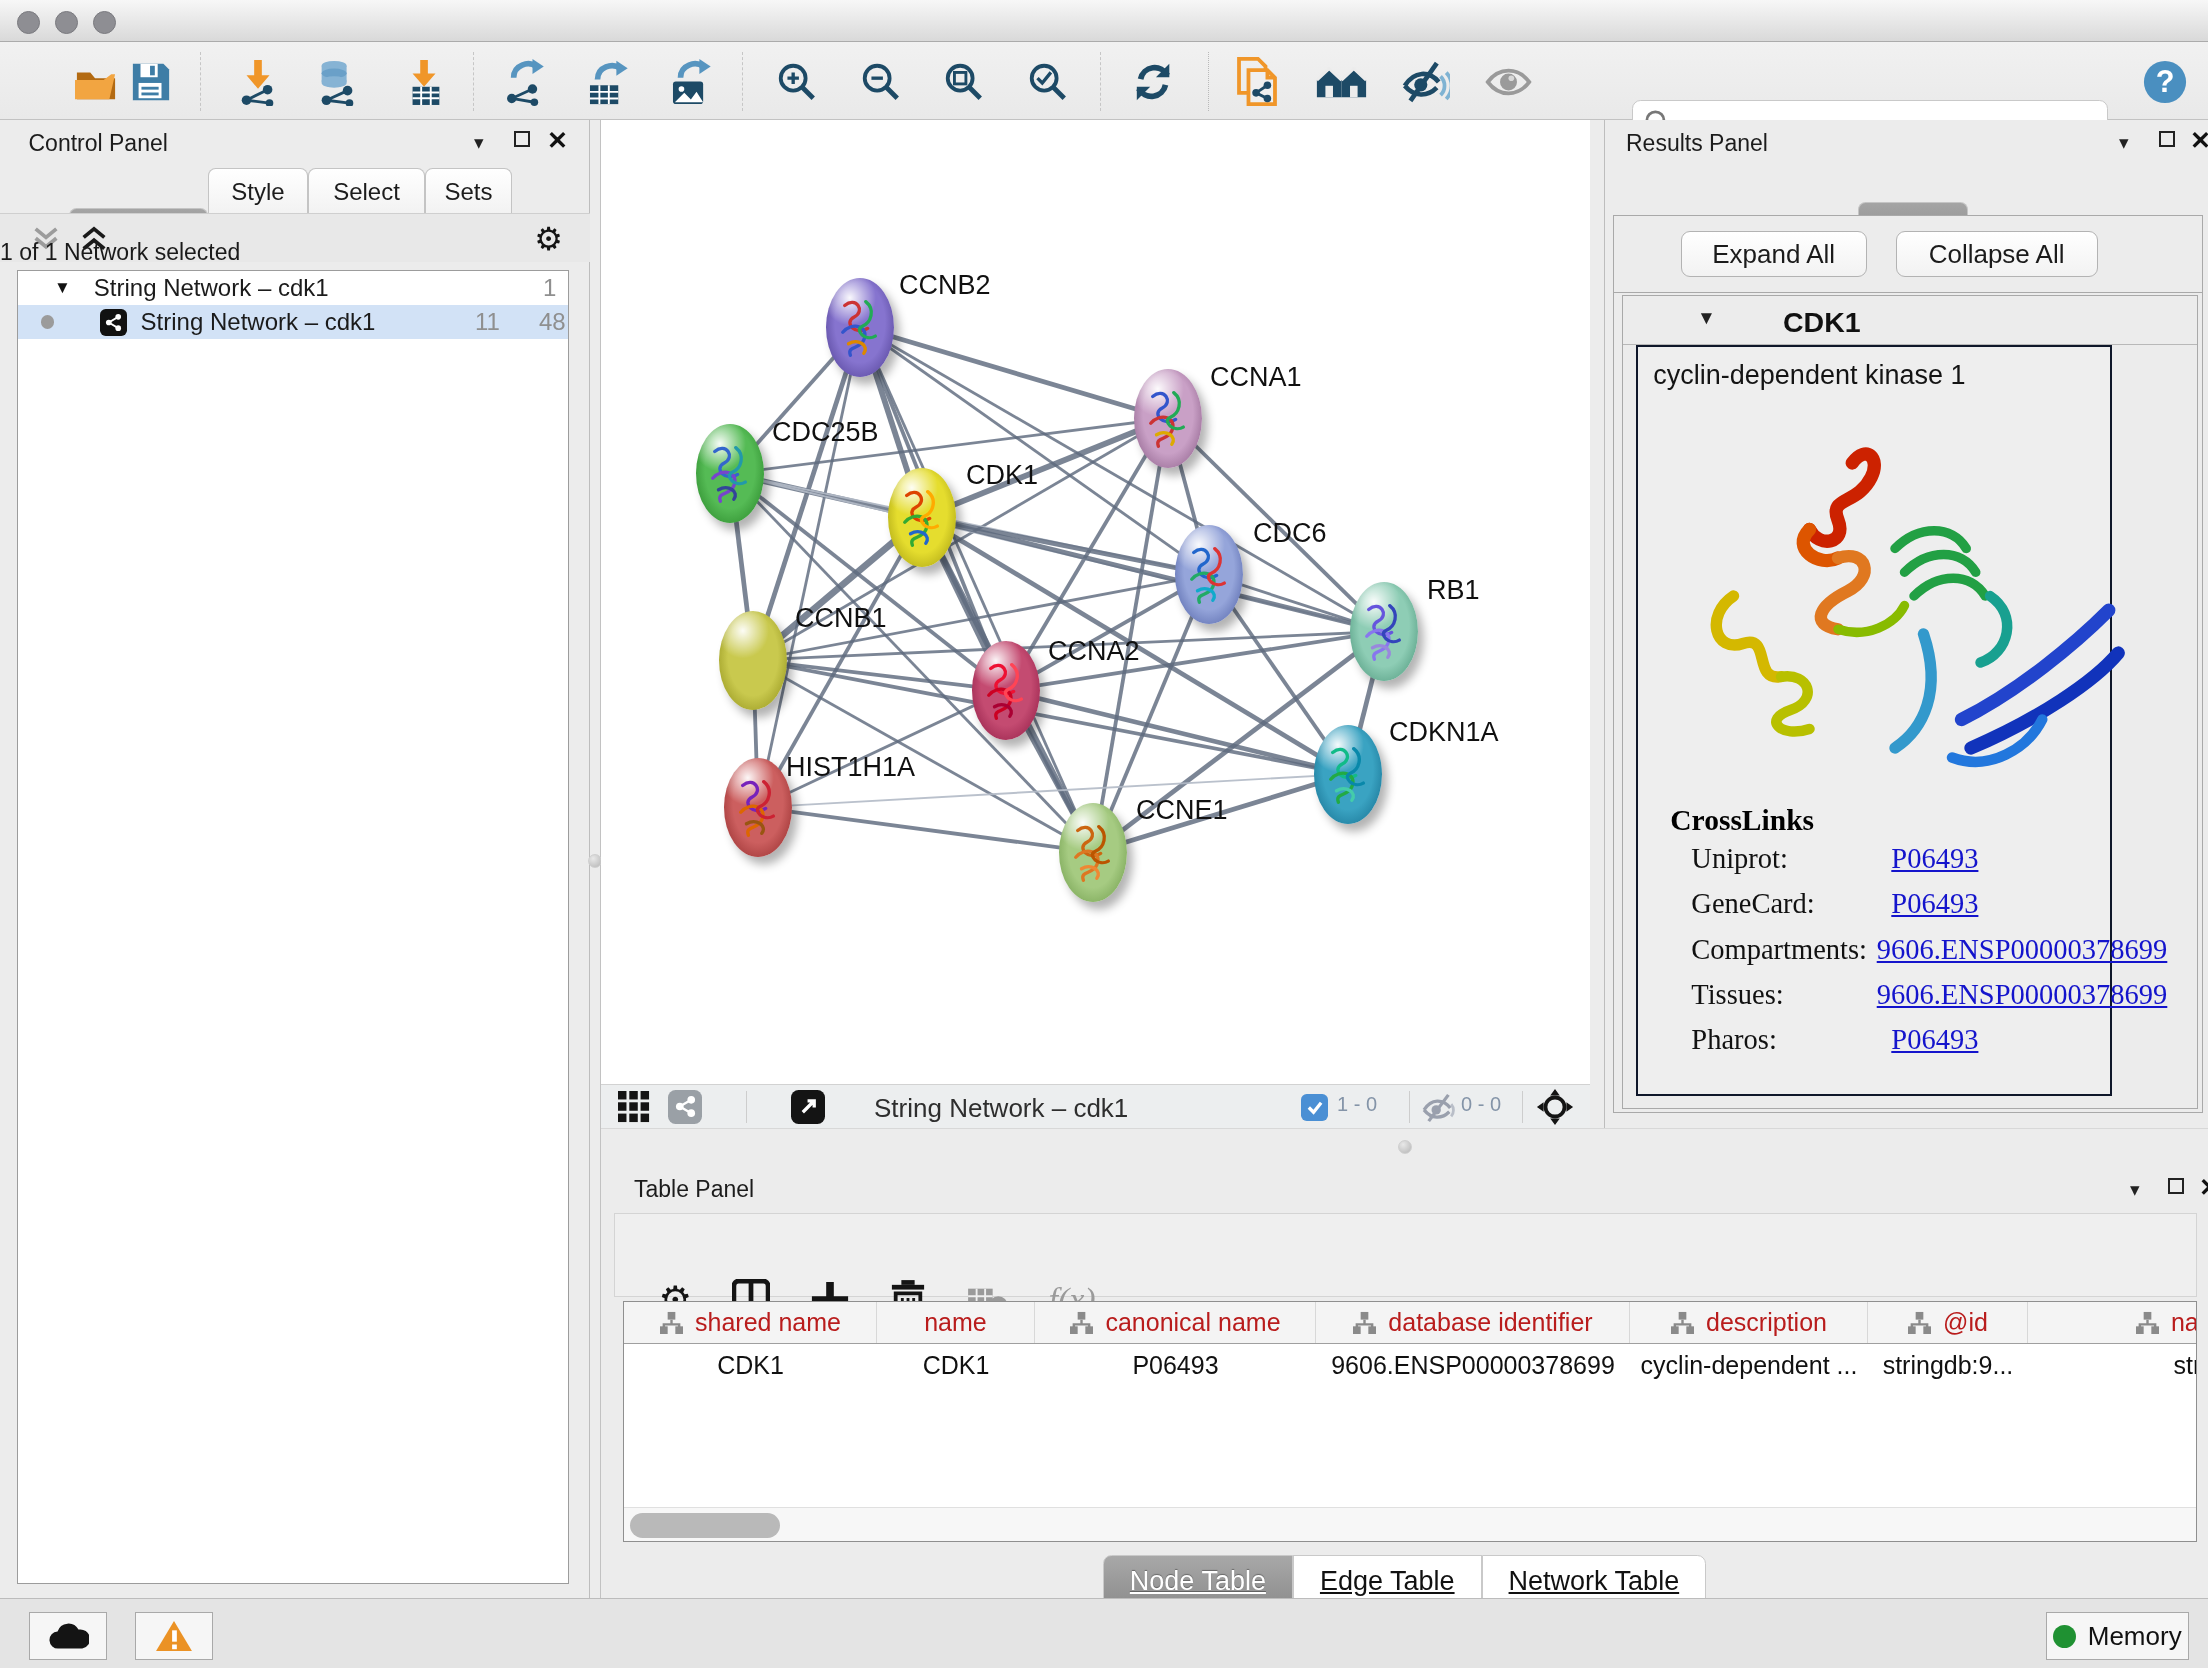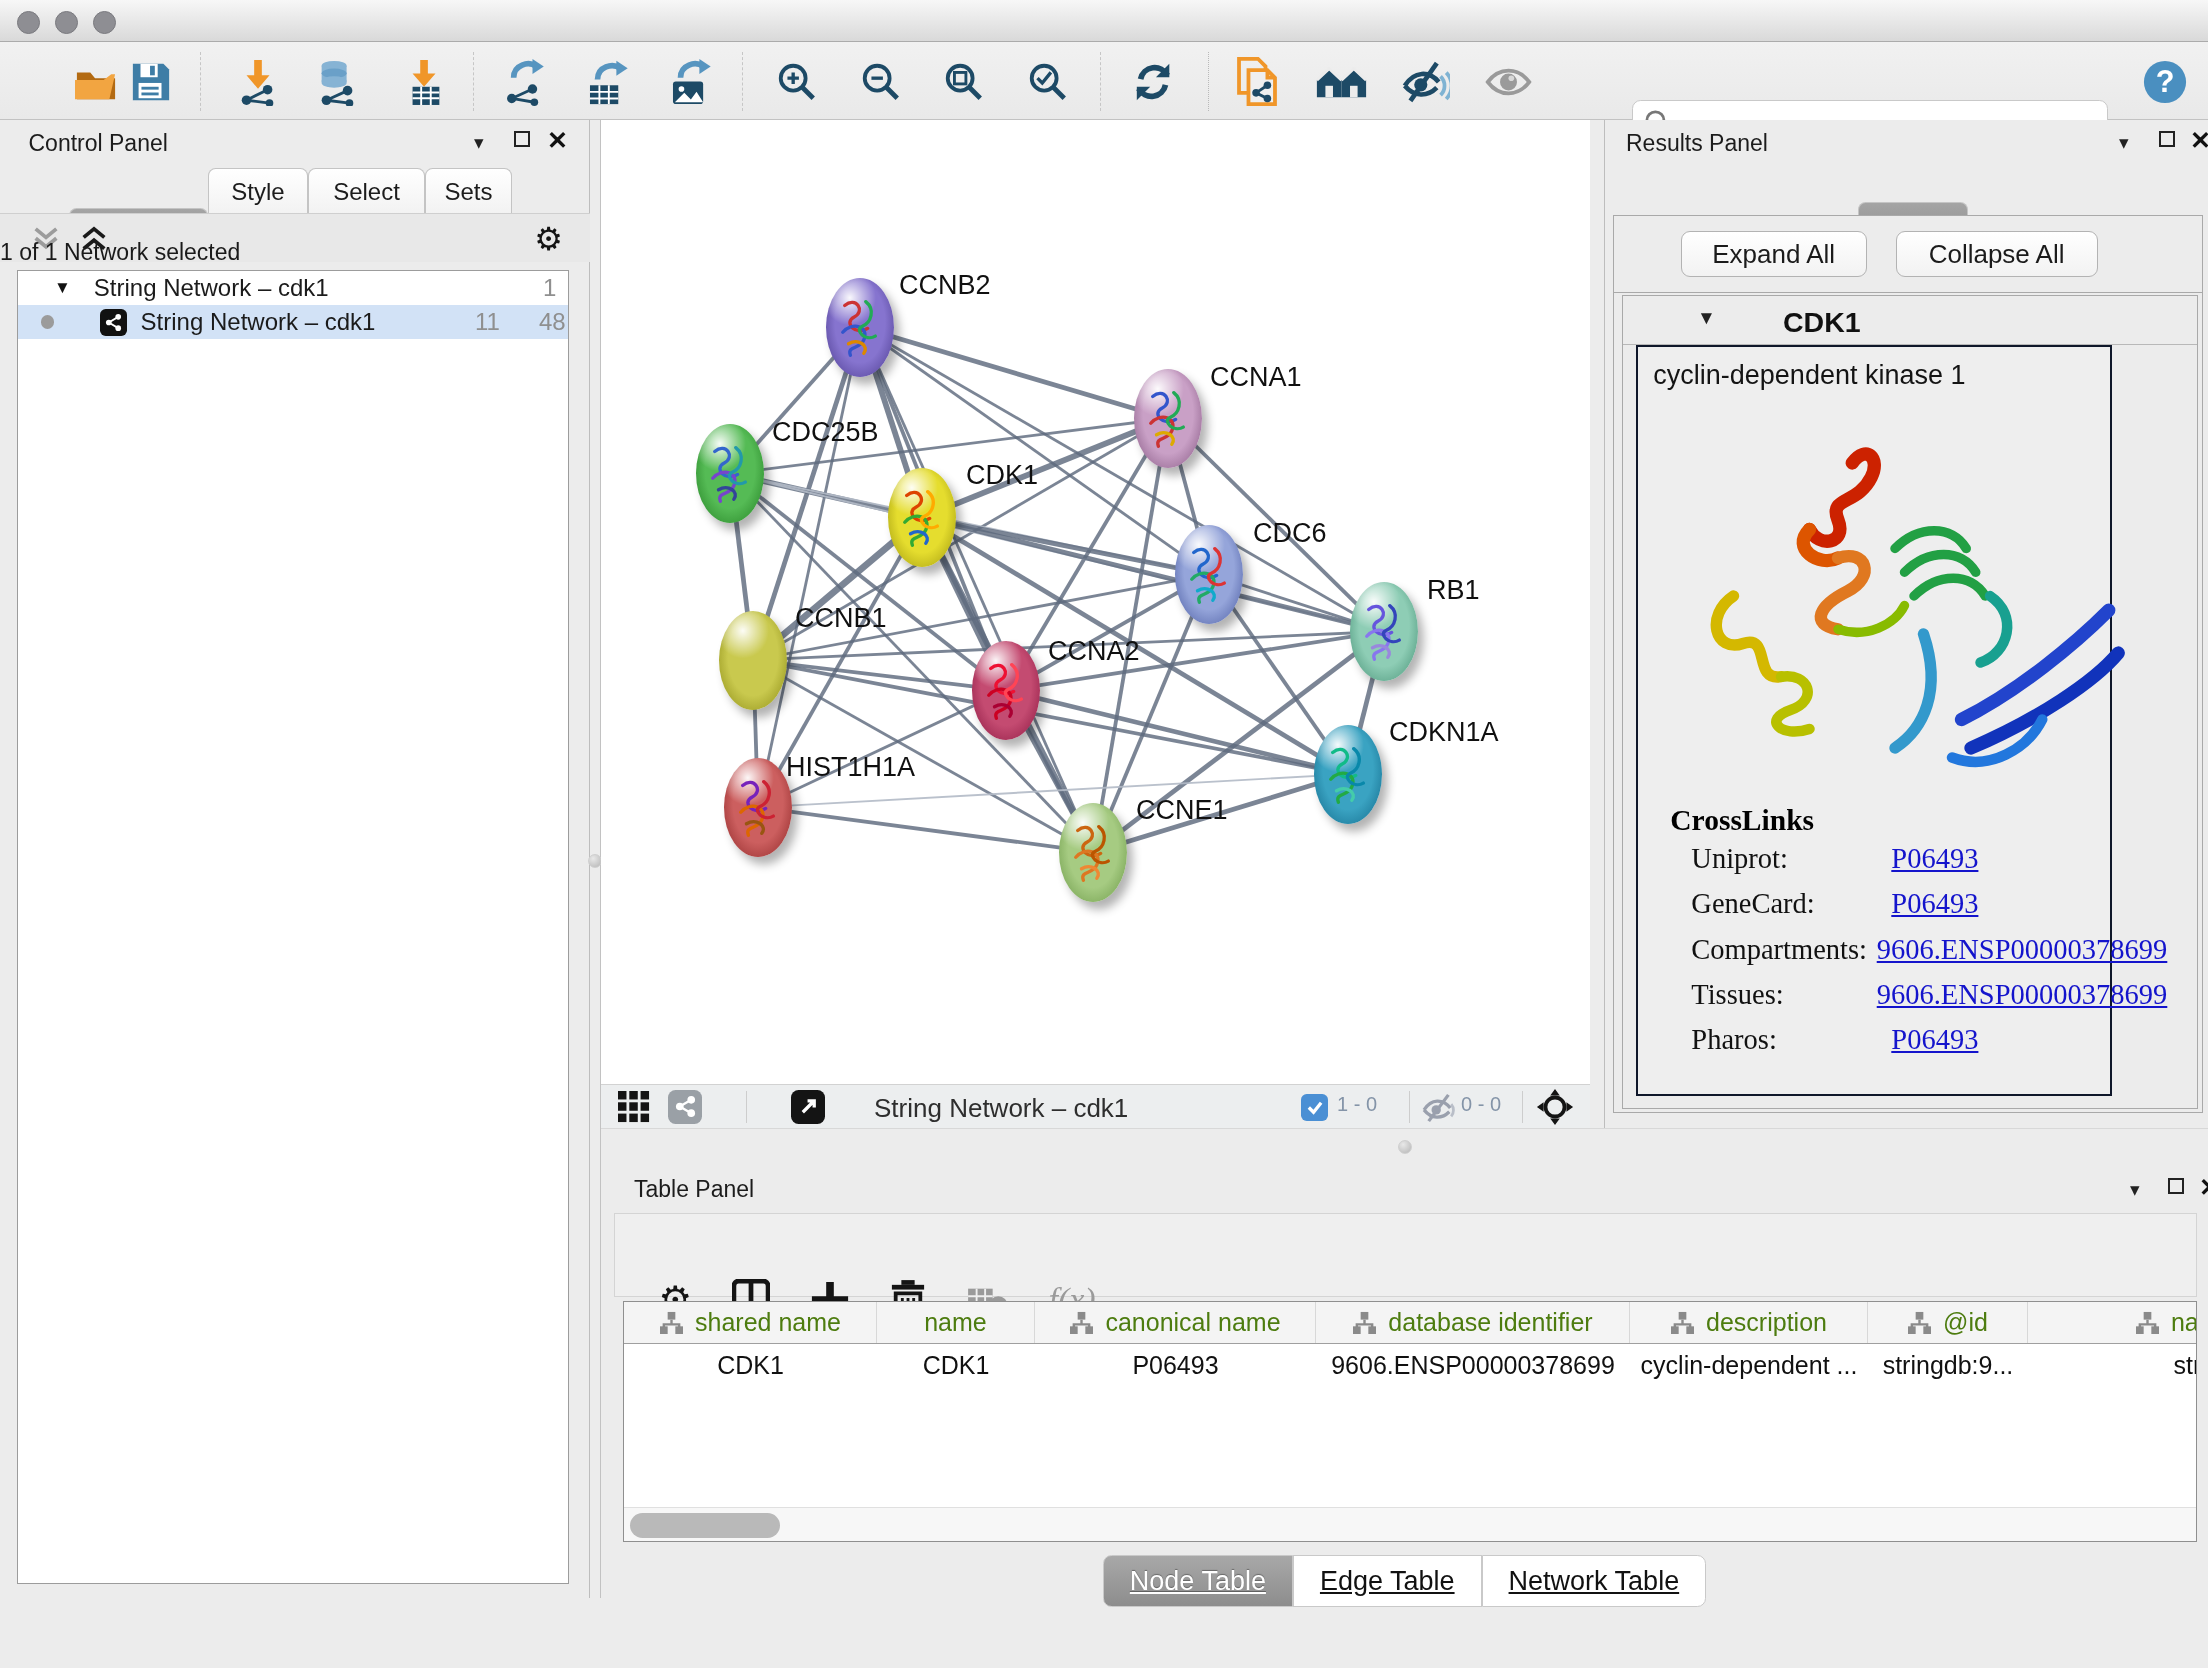--- a/index.html
+++ b/index.html
@@ -49,21 +49,21 @@
   .rbox{position:absolute;border:1px solid #a9a9a9;}
   .btn{background:linear-gradient(#ffffff,#f2f2f2);border:1px solid #b3b3b3;border-radius:9px;font-size:26px;color:#1b1b1b;display:flex;align-items:center;justify-content:center;}
   .serif{font-family:"Liberation Serif",serif;}
   .xl-label{font-size:28.5px;color:#111;}
   .xl-link{font-size:28.5px;color:#1414cc;text-decoration:underline;}
   
   .tpanel{position:absolute;left:601px;top:1165px;width:1607px;height:433px;background:#ececec;}
   .ttool{position:absolute;top:57px;height:57px;display:flex;align-items:center;gap:40px;left:43px;}
   .tablebox{position:absolute;left:22px;top:136px;width:1574px;height:241px;background:#fff;border:1.9px solid #8f8f8f;overflow:hidden;}
   .thead{position:absolute;left:0;top:0;height:42px;width:1902px;background:#f4f4f4;border-bottom:1.9px solid #9f9f9f;display:flex;}
-  .th{display:flex;align-items:center;justify-content:center;gap:11px;font-size:25px;color:#4d7c0f;border-right:1px solid #d8d8d8;height:100%;}
+  .th{display:flex;align-items:center;justify-content:center;gap:11px;font-size:25px;color:#b91c1c;border-right:1px solid #d8d8d8;height:100%;}
   .tr{position:absolute;left:0;top:44px;height:38px;width:1902px;display:flex;}
   .td{display:flex;align-items:center;justify-content:center;font-size:25px;color:#111;height:100%;}
   .hscroll{position:absolute;left:0;bottom:0;width:100%;height:34px;background:#f7f7f7;border-top:1px solid #e0e0e0;}
   .hthumb{position:absolute;left:5.7px;top:4.8px;width:150px;height:25px;border-radius:12.4px;background:#b9b9b9;}
   .btabs{position:absolute;top:390px;left:0;width:100%;display:flex;justify-content:center;}
   .btab{height:52px;padding:0 26px;display:flex;align-items:center;font-size:27px;background:#fff;border:1px solid #c9c9c9;color:#111;text-decoration:underline;}
   .btab:first-child{border-radius:8.6px 0 0 8.6px;}
   .btab:last-child{border-radius:0 8.6px 8.6px 0;}
   .btab.sel{background:linear-gradient(#a8a8a8,#8d8d8d);color:#fff;text-shadow:0 -1px 1px rgba(0,0,0,.35);}
   
@@ -665,15 +665,33 @@
           <span class="hthumb"></span>
         </div>
     </div>
     <div class="btabs" id="bottom-tabs">
         <div class="btab sel">Node Table</div>
         <div class="btab">Edge Table</div>
         <div class="btab">Network Table</div>
       </div>
   </div>
 
+  <div class="statusbar">
+    <div class="sq-btn" style="left:28.5px">
+      <svg width="42" height="28.5" viewBox="0 0 44 30">
+          <path d="M12 28 a9 9 0 0 1 -1 -18 a12 12 0 0 1 22 -2 a8 8 0 0 1 4 20 z" fill="#141414"></path>
+        </svg>
+    </div>
+    <div class="sq-btn" style="left:135px">
+      <svg width="40" height="34" viewBox="0 0 42 36">
+          <path d="M21 2 L40 34 H2 z" fill="#eb9225"></path>
+          <rect x="19" y="12" width="5" height="12" fill="#fff"></rect>
+          <rect x="19" y="27" width="5" height="5" fill="#fff"></rect>
+        </svg>
+    </div>
+    <div class="mem-btn">
+      <span style="width:23px;height:23px;border-radius:50%;background:#1f9132;display:inline-block"></span>
+      <span>Memory</span>
+    </div>
+  </div>
 
 </div>
 
 
 </body></html>

